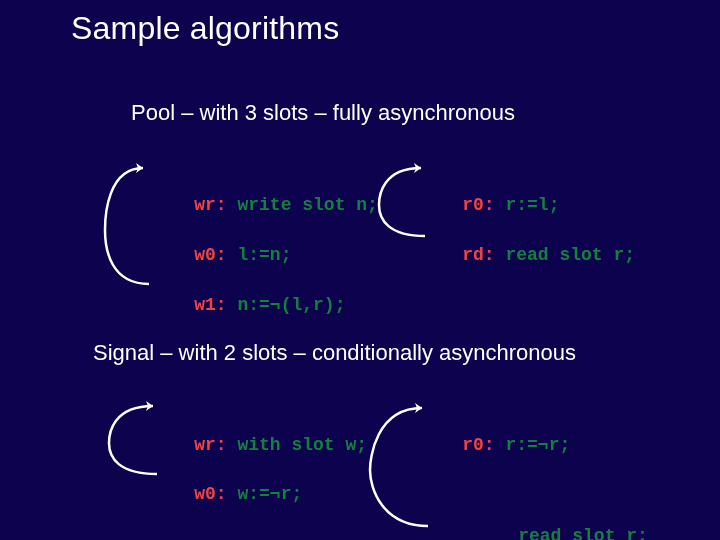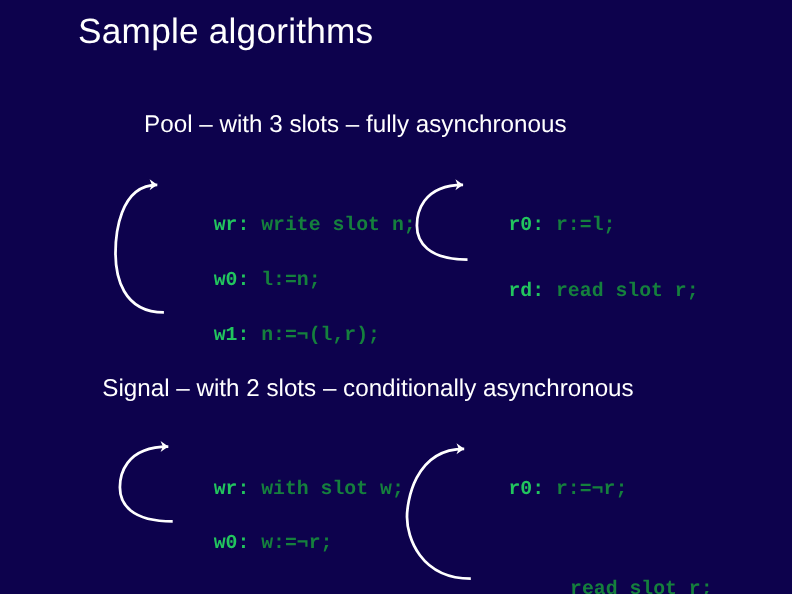--- a/index.html
+++ b/index.html
@@ -34,21 +34,21 @@
   }
   .sub1 { left: 90px; top: 100px; }
   .sub2 { left: 52px; top: 340px; }
   .code {
     position: absolute;
     font-family: "Courier New", Courier, monospace;
     font-weight: bold;
     font-size: 18px;
     white-space: pre;
   }
-  .label  { color: #22c55e; }   
+  .label  { color: #ef4444; }   
   .body   { color: #15803d; }   
   .cyan   { color: #2fd0d0; }   
   .arrow {
     position: absolute;
     pointer-events: none;
   }
 </style>
 </head>
 <body>
 
@@ -74,21 +74,21 @@
   <div class="code" style="left:110px; top:225px;">
     <span class="label">w0:</span><span class="body"> </span><span class="body">l:=n;</span>
   </div>
   <div class="code" style="left:110px; top:275px;">
     <span class="label">w1:</span><span class="body"> </span><span class="body">n:=¬(l,r);</span>
   </div>
 
   <div class="code" style="left:378px; top:175px;">
     <span class="label">r0:</span><span class="body"> </span><span class="body">r:=l;</span>
   </div>
-  <div class="code" style="left:378px; top:235px;">
+  <div class="code" style="left:378px; top:225px;">
     <span class="label">rd:</span><span class="body"> </span><span class="body">read slot r;</span>
   </div>
 
   <div class="subhead sub2">Signal – with 2 slots – conditionally asynchronous</div>
 
   <svg class="arrow" style="left:62px; top:378px;" width="80" height="120">
     <path d="M50,28 C10,28 6,55 6,65 C6,80 16,96 54,96" fill="none" stroke="#fff" stroke-width="2.5"></path>
     <path d="M50,28 l-7,-5 l2,5 l-2,5 z" fill="#fff"></path>
   </svg>
 

